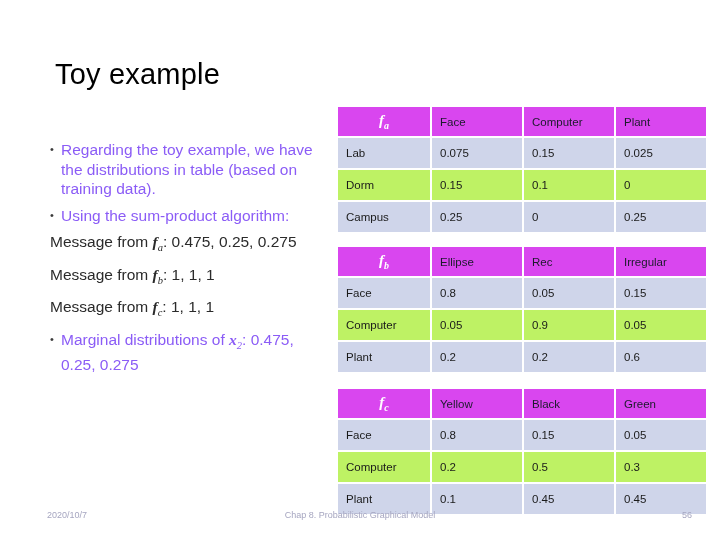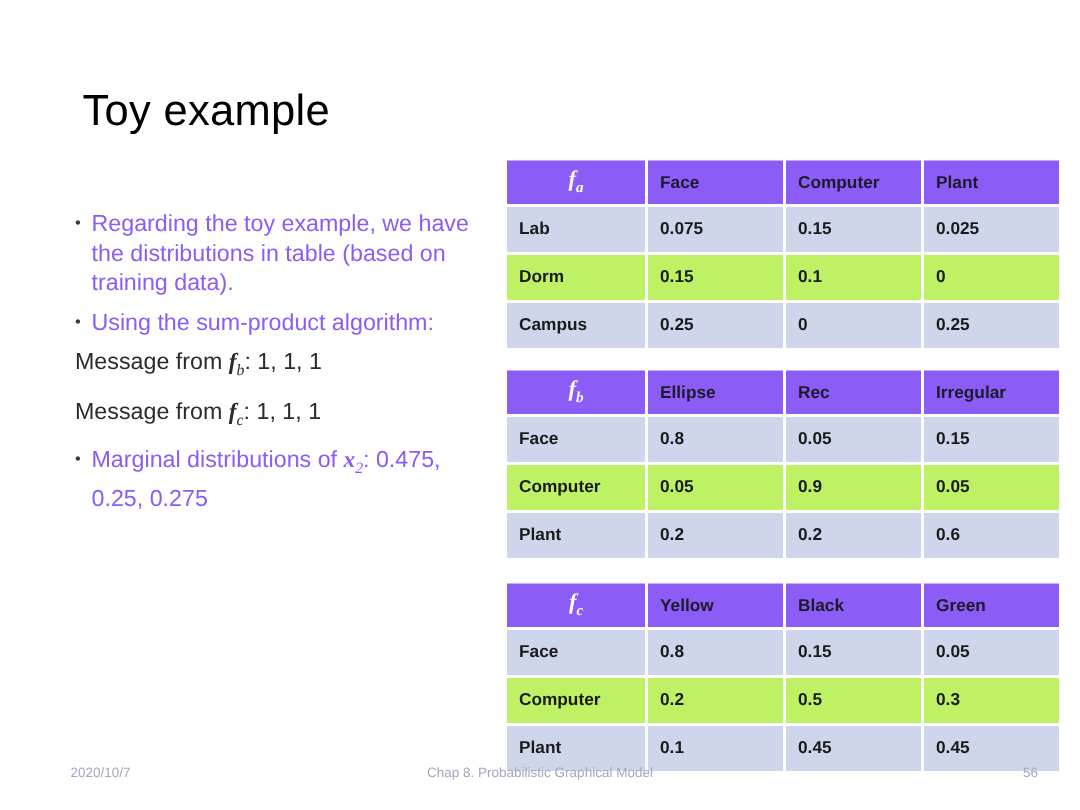--- a/index.html
+++ b/index.html
@@ -104,28 +104,28 @@
   .pgm-table col.c2 { width: 90px; }
   .pgm-table col.c3 { width: 90px; }
 
   .pgm-table th,
   .pgm-table td {
     height: 30px;
     padding: 0 8px;
     font-size: 11.5px;
     text-align: left;
     vertical-align: middle;
-    font-weight: bold;
+    font-weight: normal;
     color: #1a1a1a;
     overflow: hidden;
     white-space: nowrap;
   }
 
   .pgm-table thead th {
-    background: #8b5cf6;
+    background: #d946ef;
     color: #1b1b2b;
     height: 29px;
   }
   .pgm-table thead th.hdr-label {
     color: #ffffff;
     text-align: center;
     font-family: "Liberation Serif", serif;
     font-style: italic;
     font-weight: bold;
     font-size: 15px;
@@ -186,20 +186,23 @@
     <div class="bullet-row">
       <span class="bullet-dot">•</span>
       <span class="bullet-text">Regarding the toy example, we have the distributions in table (based on training data).</span>
     </div>
 
     <div class="bullet-row">
       <span class="bullet-dot">•</span>
       <span class="bullet-text">Using the sum-product algorithm:</span>
     </div>
 
+    <div class="msg-line">
+      <span>Message from </span><span class="fvar">f</span><span class="sub">a</span><span>: 0.475, 0.25, 0.275</span>
+    </div>
 
     <div class="msg-line">
       <span>Message from </span><span class="fvar">f</span><span class="sub">b</span><span>: 1, 1, 1</span>
     </div>
 
     <div class="msg-line">
       <span>Message from </span><span class="fvar">f</span><span class="sub">c</span><span>: 1, 1, 1</span>
     </div>
 
     <div class="bullet-row">

